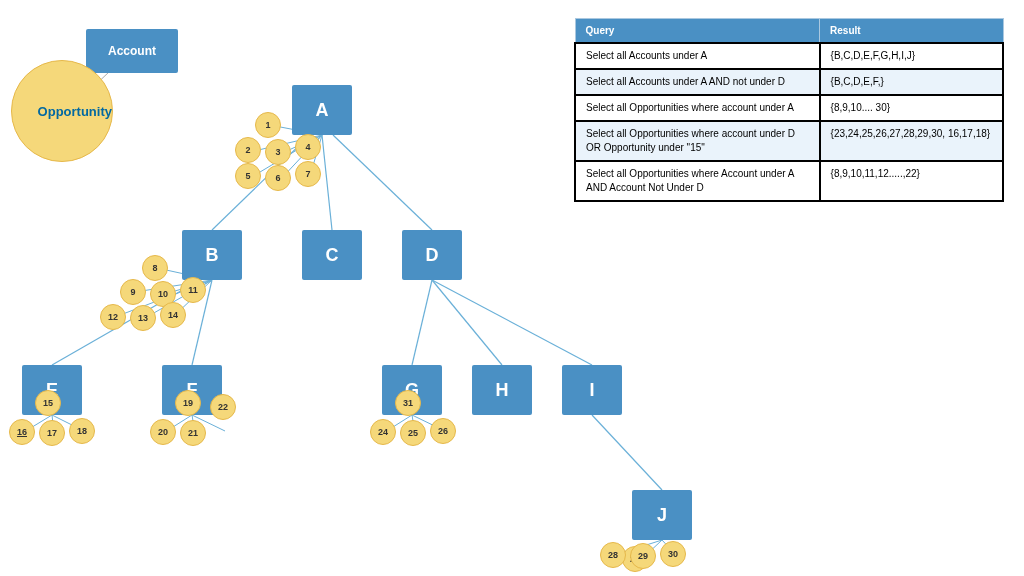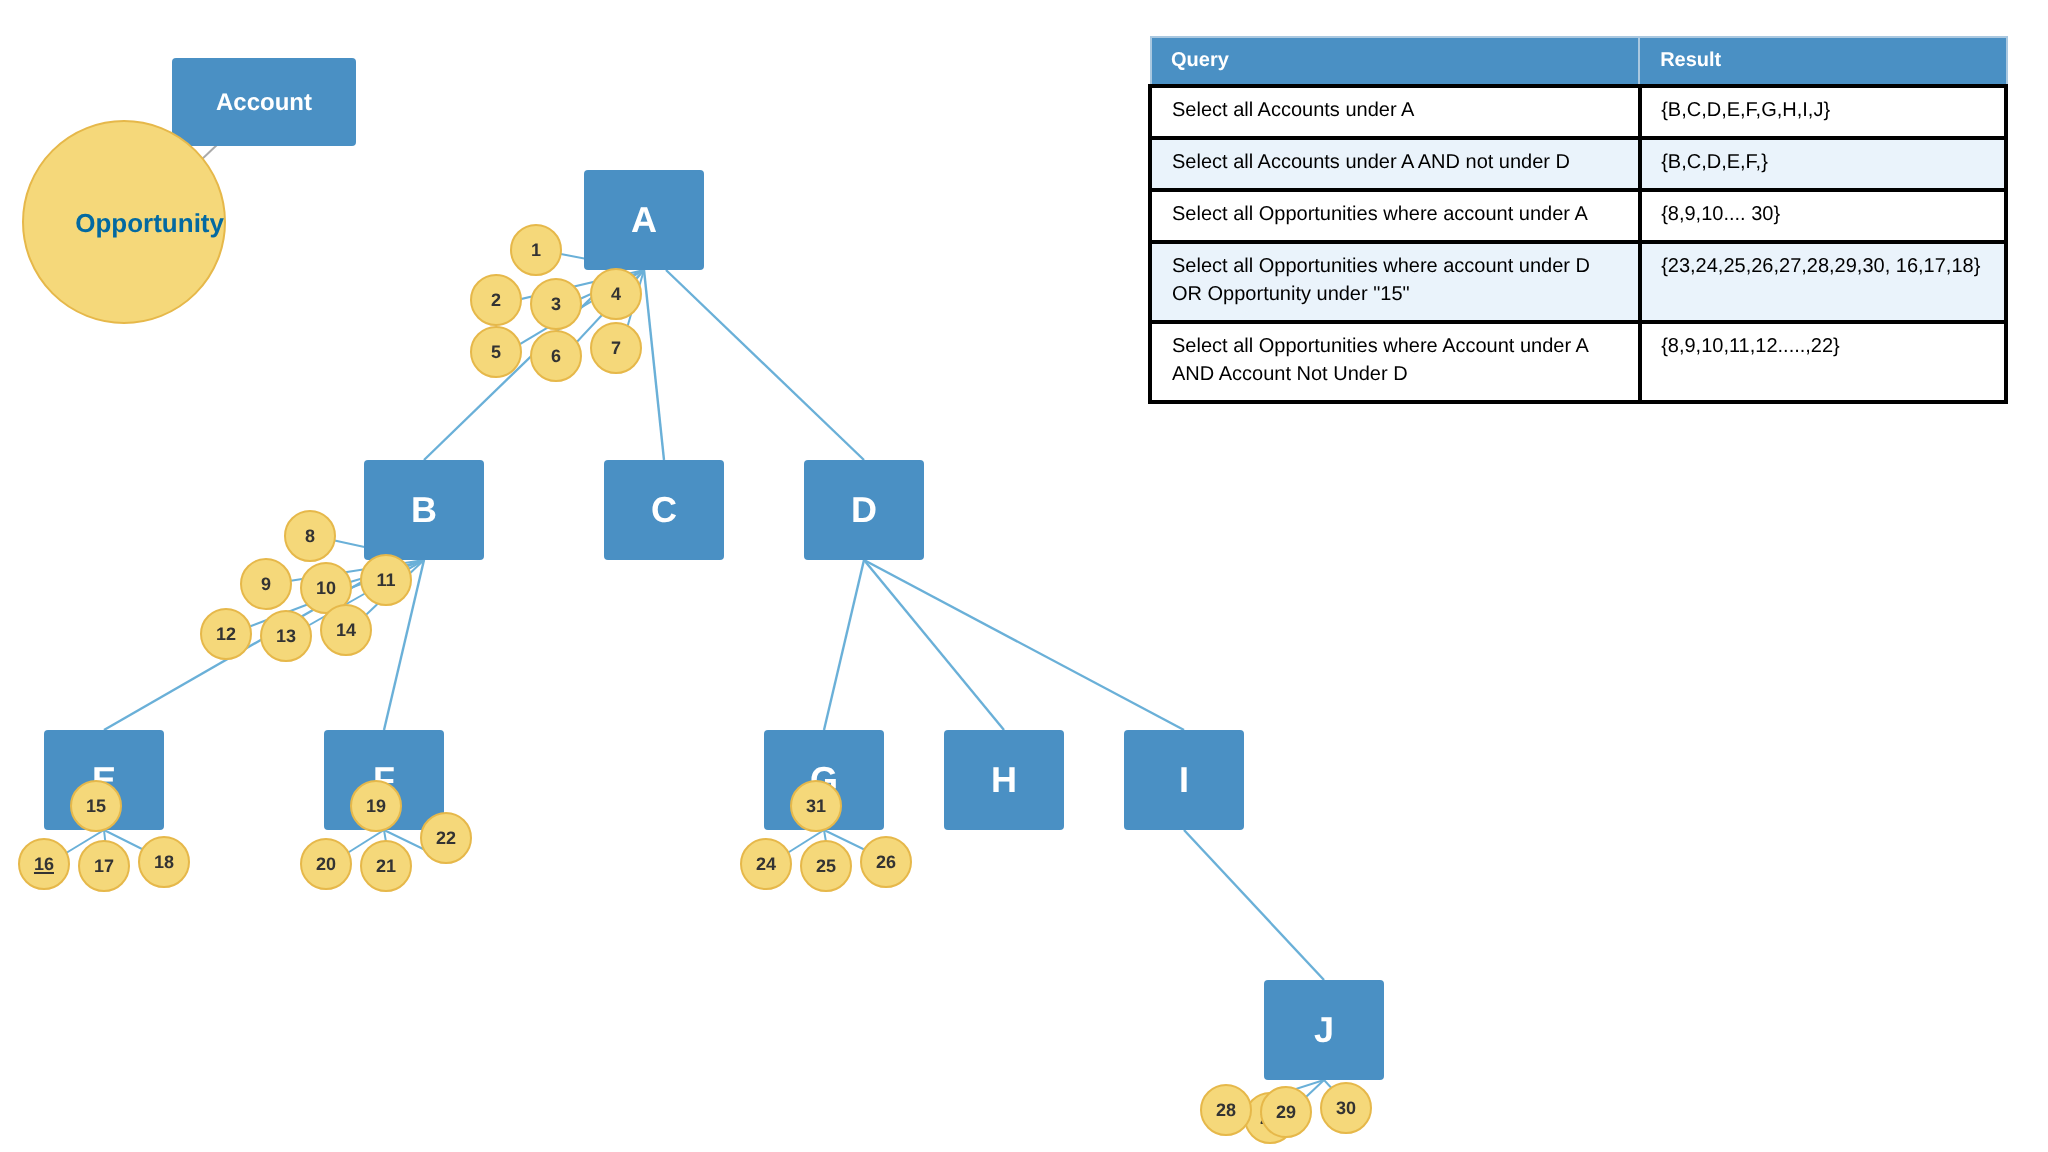--- a/index.html
+++ b/index.html
@@ -222,21 +222,21 @@
   <div class="node-circle" style="left:39px; top:420px; width:26px; height:26px;">17</div>
 
   <div class="node-circle" style="left:69px; top:418px; width:26px; height:26px;">18</div>
 
   <div class="node-circle" style="left:175px; top:390px; width:26px; height:26px;">19</div>
 
   <div class="node-circle" style="left:150px; top:419px; width:26px; height:26px;">20</div>
 
   <div class="node-circle" style="left:180px; top:420px; width:26px; height:26px;">21</div>
 
-  <div class="node-circle" style="left:210px; top:406px; width:26px; height:26px;">22</div>
+  <div class="node-circle" style="left:210px; top:394px; width:26px; height:26px;">22</div>
 
   <div class="node-circle" style="left:395px; top:390px; width:26px; height:26px;">31</div>
 
   <div class="node-circle" style="left:370px; top:419px; width:26px; height:26px;">24</div>
 
   <div class="node-circle" style="left:400px; top:420px; width:26px; height:26px;">25</div>
 
   <div class="node-circle" style="left:430px; top:418px; width:26px; height:26px;">26</div>
 
   <div class="node-circle" style="left:622px; top:514px; width:26px; height:26px;margin-top:32px;">27</div>

